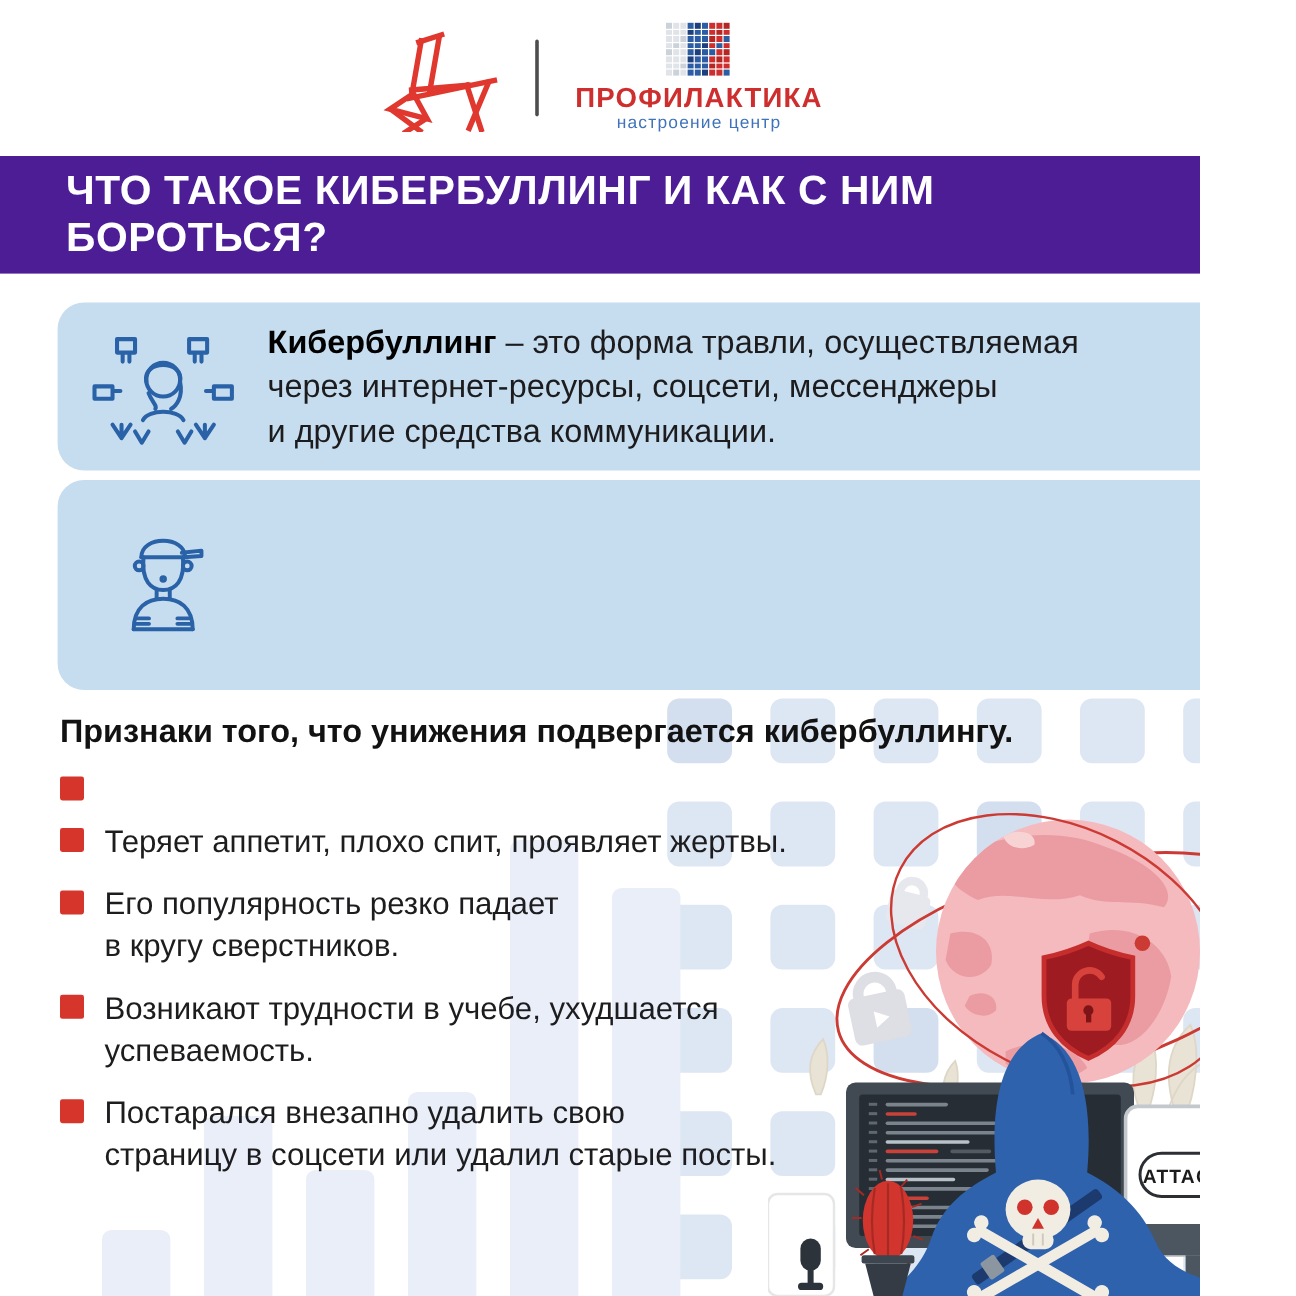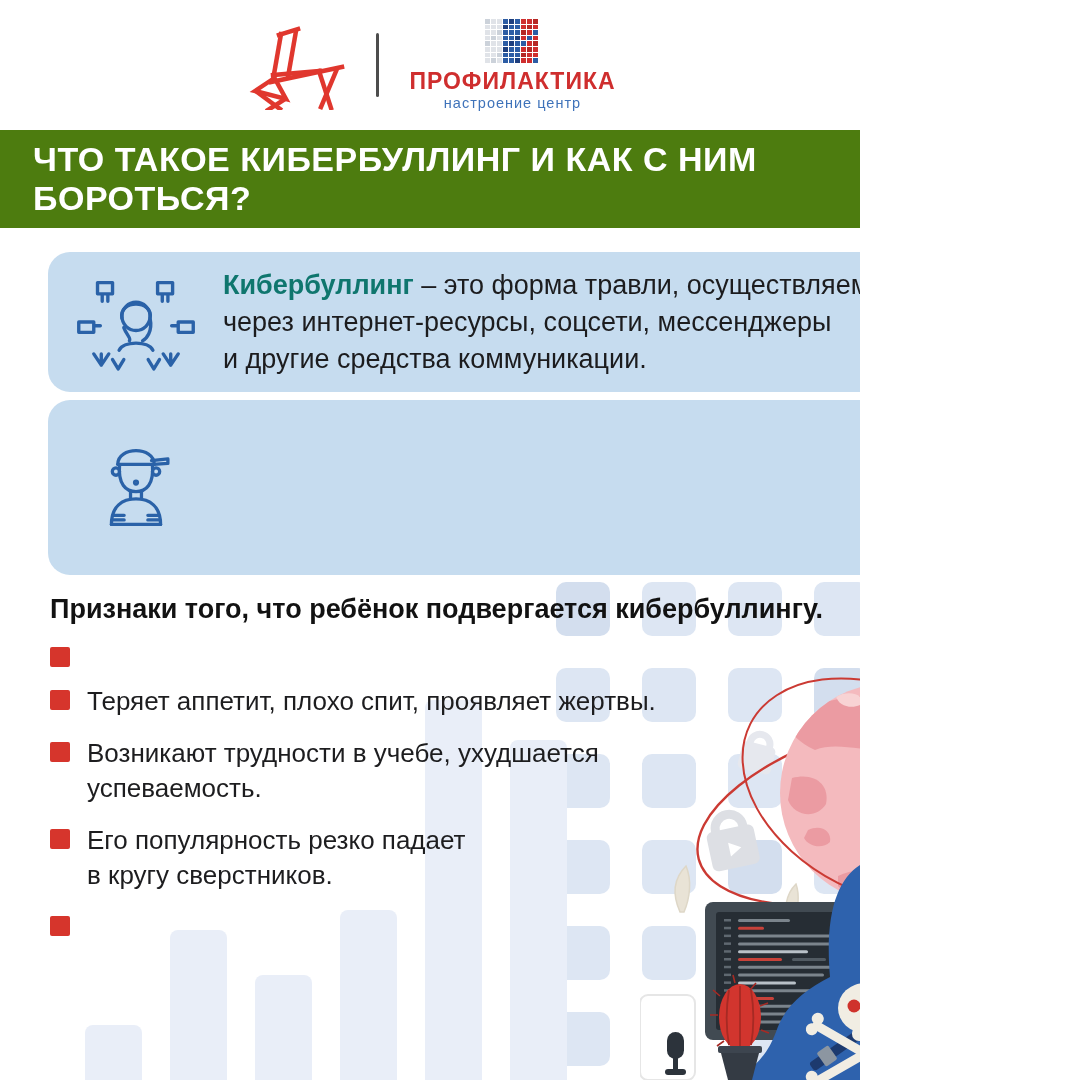--- a/index.html
+++ b/index.html
@@ -1,42 +1,42 @@
 <!DOCTYPE html>
 <html><head>
 <meta charset="utf-8">
 <style>
   html,body{margin:0;padding:0;background:#fff;}
-  .canvas{position:relative;width:860px;height:1080px;background:#ffffff;overflow:hidden;
+  .canvas{position:relative;width:1000px;height:1080px;background:#ffffff;overflow:hidden;
           font-family:"Liberation Sans",sans-serif;}
   
   .decor{position:absolute;inset:0;z-index:0;}
   .decor .sq{position:absolute;width:54px;height:54px;border-radius:10px;}
   .decor .bar{position:absolute;bottom:0;width:57px;border-radius:8px 8px 0 0;}
   
   .header{position:absolute;top:0;left:0;width:100%;height:130px;z-index:2;
           display:flex;align-items:center;justify-content:center;gap:30px;}
   .divider{width:3px;height:64px;background:#4d4d4d;border-radius:2px;}
   .plogo{display:flex;flex-direction:column;align-items:center;}
   .plogo-grid{width:56px;height:44px;display:flex;flex-wrap:wrap;gap:1px;margin-bottom:6px;}
   .plogo-grid i{width:5px;height:4.6px;display:block;}
   .plogo-title{font-size:23px;font-weight:800;color:#cf2e2e;letter-spacing:1px;line-height:1.05;}
   .plogo-sub{font-size:14.5px;color:#3f73ba;letter-spacing:1px;margin-top:2px;}
   
-  .banner{position:absolute;top:130px;left:0;width:100%;height:98px;background:#4d7c0f;z-index:2;
-          display:flex;align-items:center;box-sizing:border-box;padding-left:33px;}
+  .banner{position:absolute;top:130px;left:0;width:100%;height:98px;background:#4c1d95;z-index:2;
+          display:flex;align-items:center;box-sizing:border-box;padding-left:55px;}
   .banner h1{margin:0;font-size:34px;font-weight:800;color:#ffffff;letter-spacing:.5px;}
   
   .defbox{position:absolute;left:48px;width:984px;background:#c6dcef;border-radius:22px;z-index:2;
           display:flex;align-items:center;box-sizing:border-box;}
   .box1{top:252px;height:140px;}
   .box2{top:400px;height:175px;}
   .defbox .iconwrap{width:175px;flex:none;display:flex;justify-content:center;align-items:center;}
   .deftext{margin:0;width:780px;font-size:27px;line-height:37px;color:#1c1c1e;white-space:pre-line;}
-  .term{color:#0f766e;font-weight:bold;}
+  .term{color:#000000;font-weight:bold;}
   
   .signs-heading{position:absolute;left:50px;top:594px;margin:0;z-index:3;
                  font-size:27px;font-weight:800;color:#121212;}
   .signs-list{position:absolute;left:50px;top:641px;width:890px;margin:0;padding:0;list-style:none;z-index:3;}
   .signs-list li{display:flex;gap:17px;margin-bottom:17px;}
   .bullet{flex:none;width:20px;height:20px;margin-top:6px;background:#d6352c;border-radius:2px;}
   .itext{font-size:26px;line-height:35px;color:#1d1d1f;white-space:pre-line;}
   
   .illus{position:absolute;left:640px;top:660px;width:440px;height:420px;z-index:1;}
 </style>
@@ -233,41 +233,43 @@
           <circle cx="45" cy="54" r="1.6"></circle>
           <path d="M39,64 L39,72 M51,64 L51,72"></path>
           <path d="M18,100 C18,80 30,72 45,72 C60,72 72,80 72,100"></path>
           <path d="M18,100 L72,100"></path>
           <path d="M20,90 h12 M20,95 h12 M58,90 h12 M58,95 h12"></path>
         </g>
       </svg>
     </div>
   </section>
 
-  <h2 class="signs-heading">Признаки того, что ребёнок подвергается кибербуллингу.</h2>
+  <h2 class="signs-heading">Признаки того, что унижения подвергается кибербуллингу.</h2>
   <ul class="signs-list">
     <li>
         <span class="bullet"></span>
       </li>
     <li>
         <span class="bullet"></span>
         <span class="itext">Теряет аппетит, плохо спит, проявляет жертвы.</span>
       </li>
     <li>
         <span class="bullet"></span>
+        <span class="itext">Его популярность резко падает
+в кругу сверстников.</span>
+      </li>
+    <li>
+        <span class="bullet"></span>
         <span class="itext">Возникают трудности в учебе, ухудшается
 успеваемость.</span>
       </li>
     <li>
         <span class="bullet"></span>
-        <span class="itext">Его популярность резко падает
-в кругу сверстников.</span>
-      </li>
-    <li>
-        <span class="bullet"></span>
+        <span class="itext">Постарался внезапно удалить свою
+страницу в соцсети или удалил старые посты.</span>
       </li>
   </ul>
 
   <svg class="illus" viewBox="0 0 440 420">
     <defs>
       <clipPath id="globeclip">
           <circle cx="250" cy="133" r="110"></circle>
         </clipPath>
     </defs>
 

